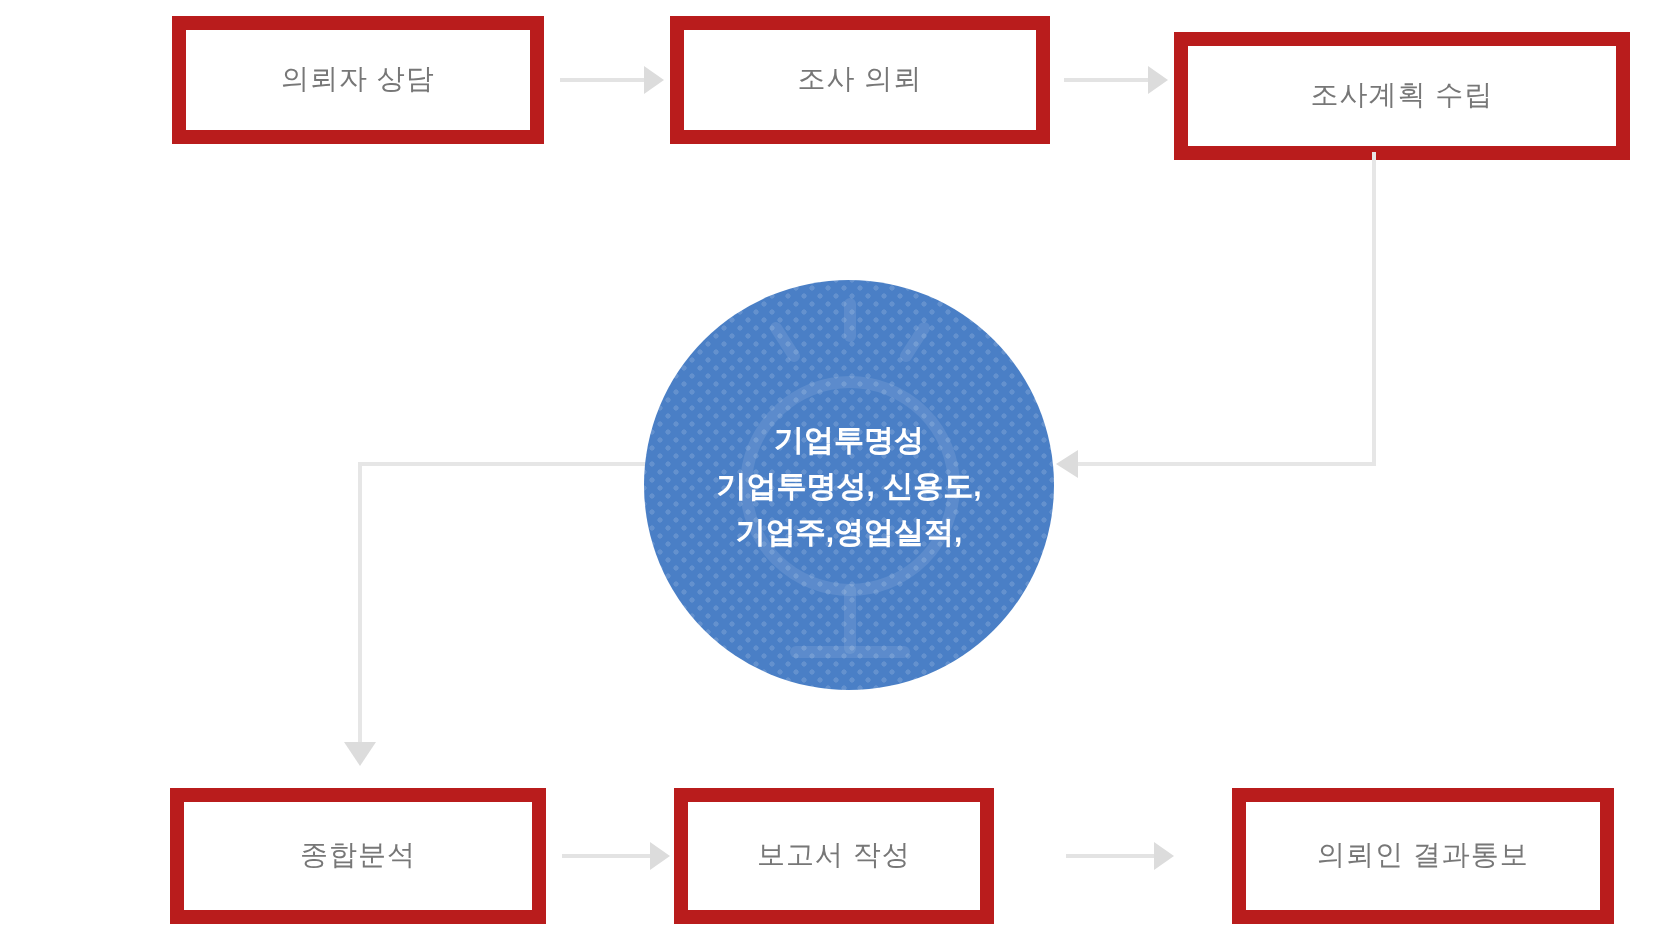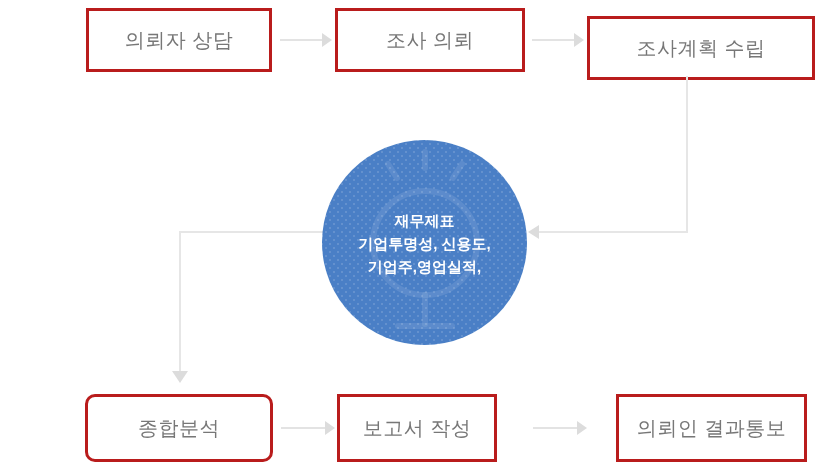--- a/index.html
+++ b/index.html
@@ -9,27 +9,27 @@
   .canvas {
     position: relative;
     width: 838px;
     height: 468px;
     background: #ffffff;
     overflow: hidden;
   }
 
   .flow-box {
     position: absolute;
-    border: 3px solid #b91c1c;
+    border: 7px solid #b91c1c;
     background: #ffffff;
     display: flex;
     align-items: center;
     justify-content: center;
     color: #777777;
-    font-size: 20px;
+    font-size: 14px;
     letter-spacing: 0.5px;
     text-align: center;
   }
 
   
   .h-arrow { position: absolute; height: 14px; }
   .h-arrow .shaft {
     position: absolute;
     left: 0; top: 6px;
     height: 2px; right: 9px;
@@ -137,27 +137,27 @@
         <line x1="38" y1="16" x2="47" y2="30"></line>
         <line x1="112" y1="16" x2="103" y2="30"></line>
 
         <circle cx="75" cy="95" r="52"></circle>
 
         <line x1="75" y1="147" x2="75" y2="176"></line>
         <line x1="48" y1="178" x2="102" y2="178"></line>
       </g>
     </svg>
     <div class="circle-text">
-      <div>재무제표</div>
+      <div>기업투명성</div>
       <div>기업투명성, 신용도,</div>
       <div>기업주,영업실적,</div>
     </div>
   </div>
 
-  <div class="flow-box" style="left:85px; top:394px; width:188px; height:68px;border-radius:10px;">
+  <div class="flow-box" style="left:85px; top:394px; width:188px; height:68px;">
     <span>종합분석</span>
   </div>
   <div class="flow-box" style="left:337px; top:394px; width:160px; height:68px;">
     <span>보고서 작성</span>
   </div>
   <div class="flow-box" style="left:589px; top:394px; width:191px; height:68px;margin-left:27px;">
     <span>의뢰인 결과통보</span>
   </div>
 
   <div class="h-arrow" style="left:281px; top:421px; width:54px;">

